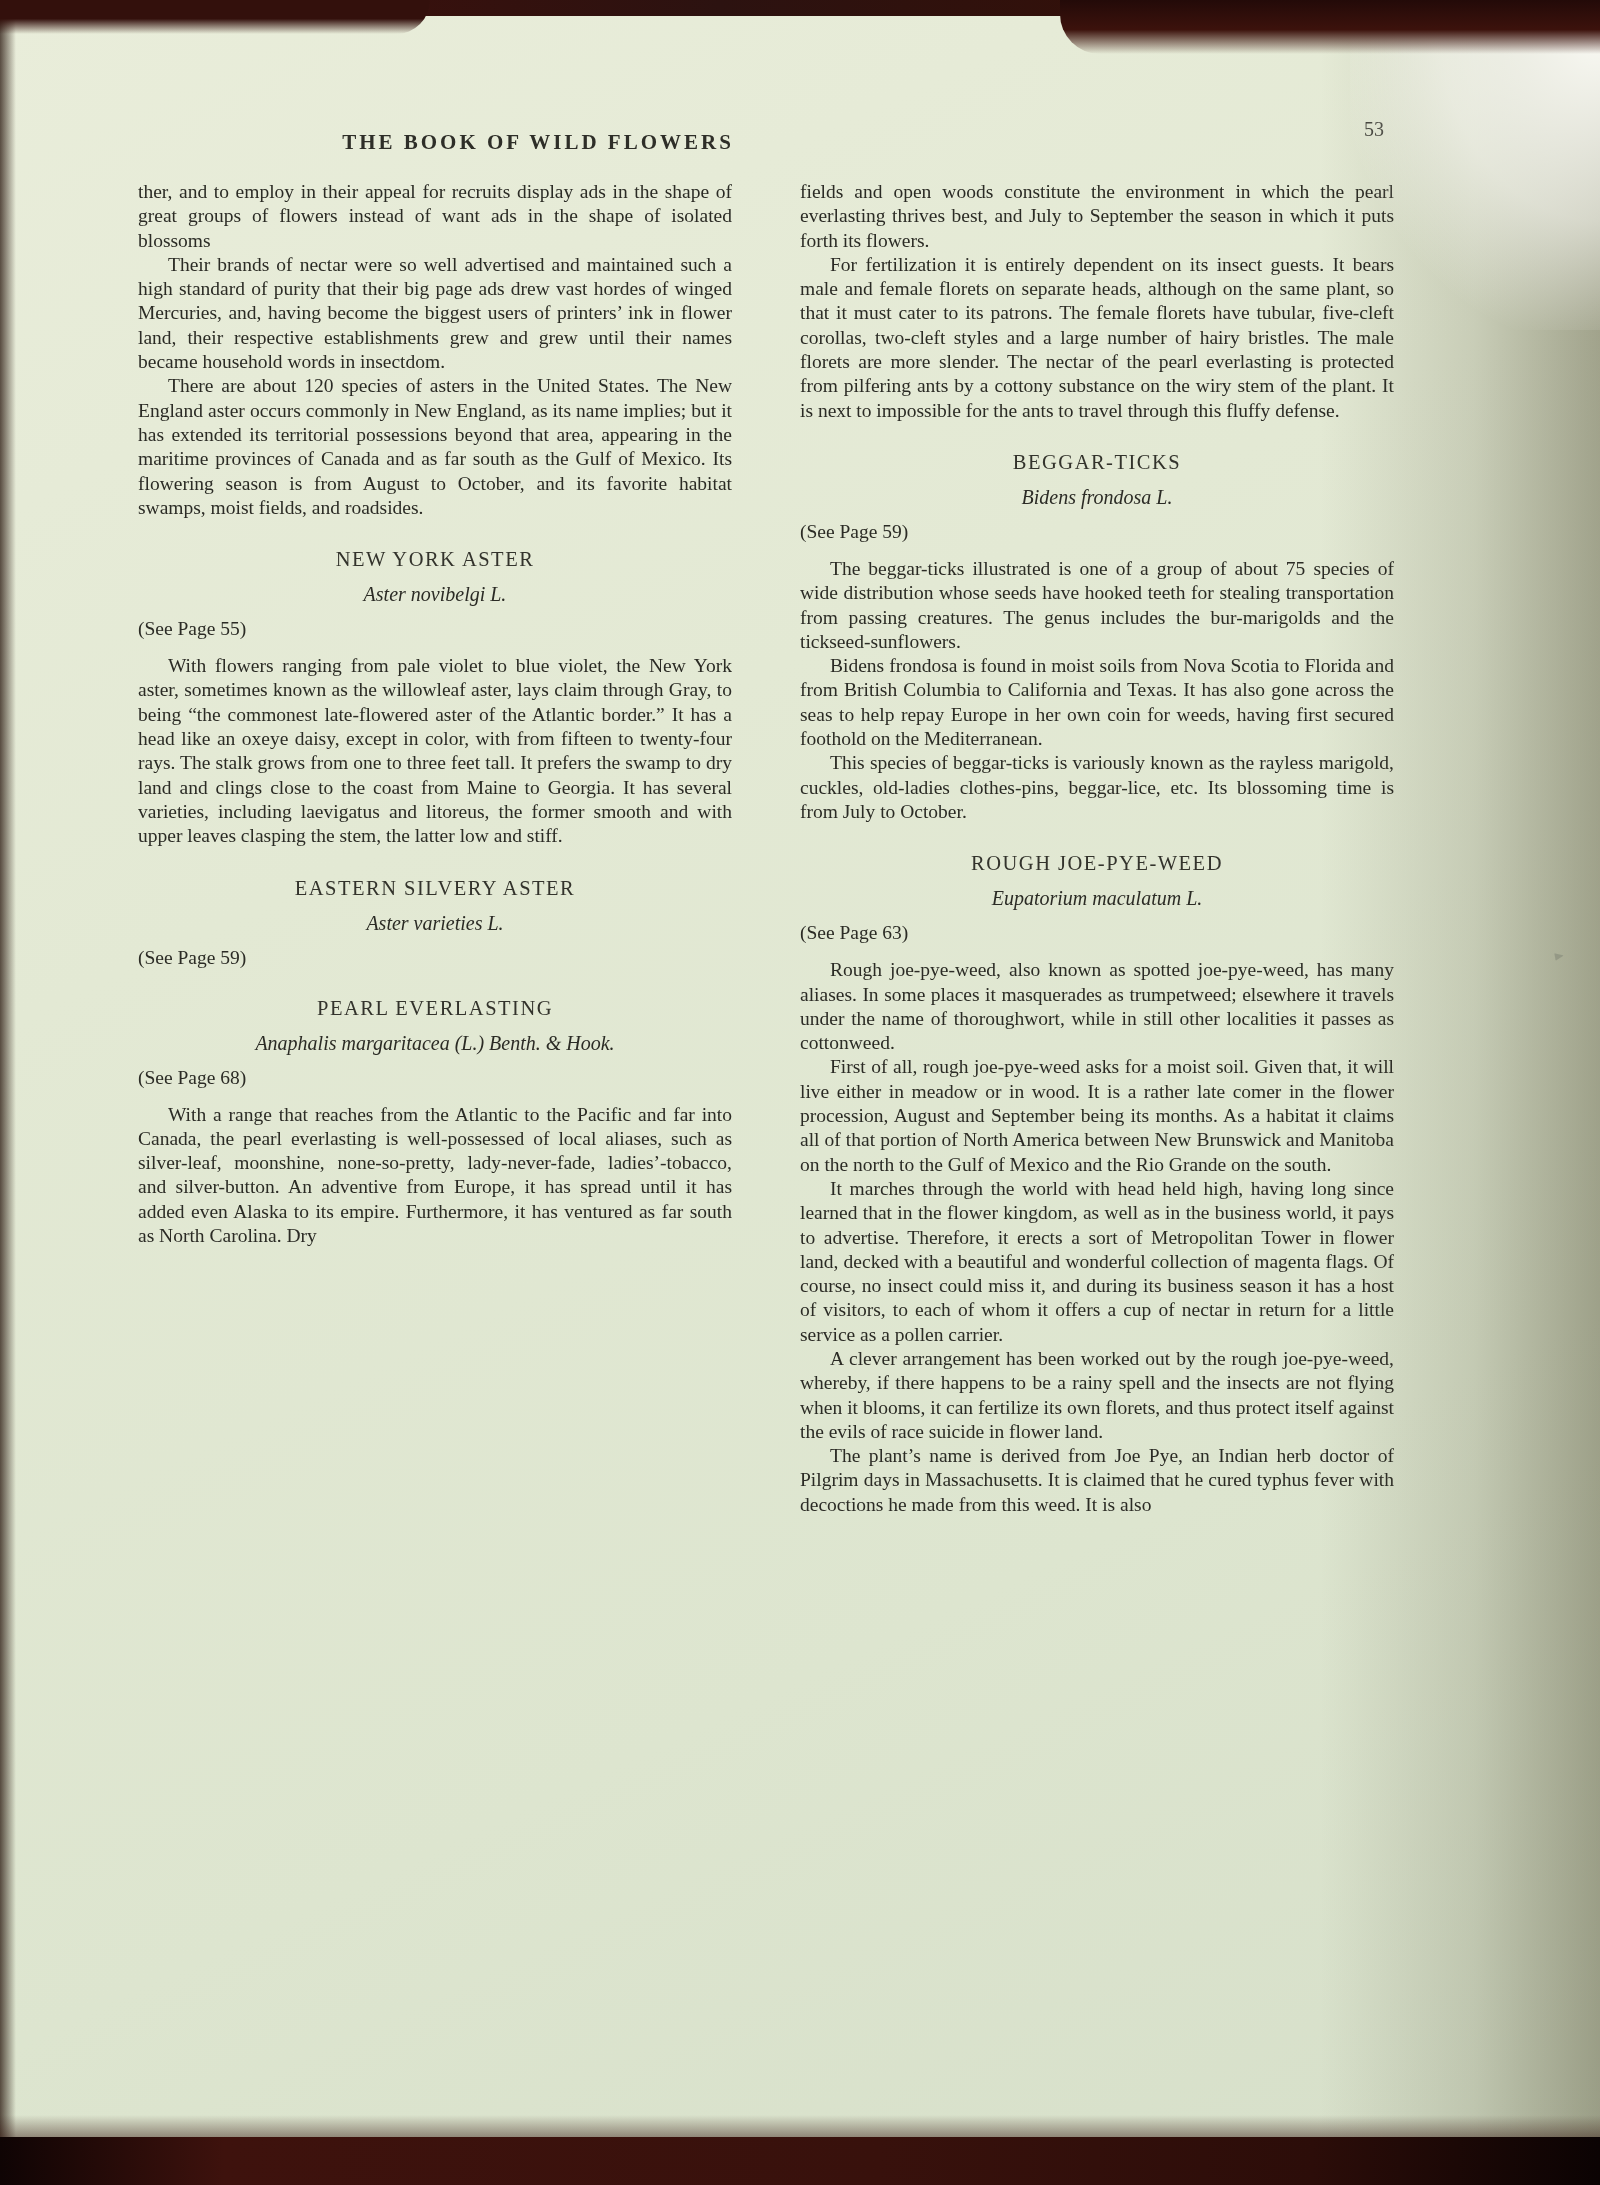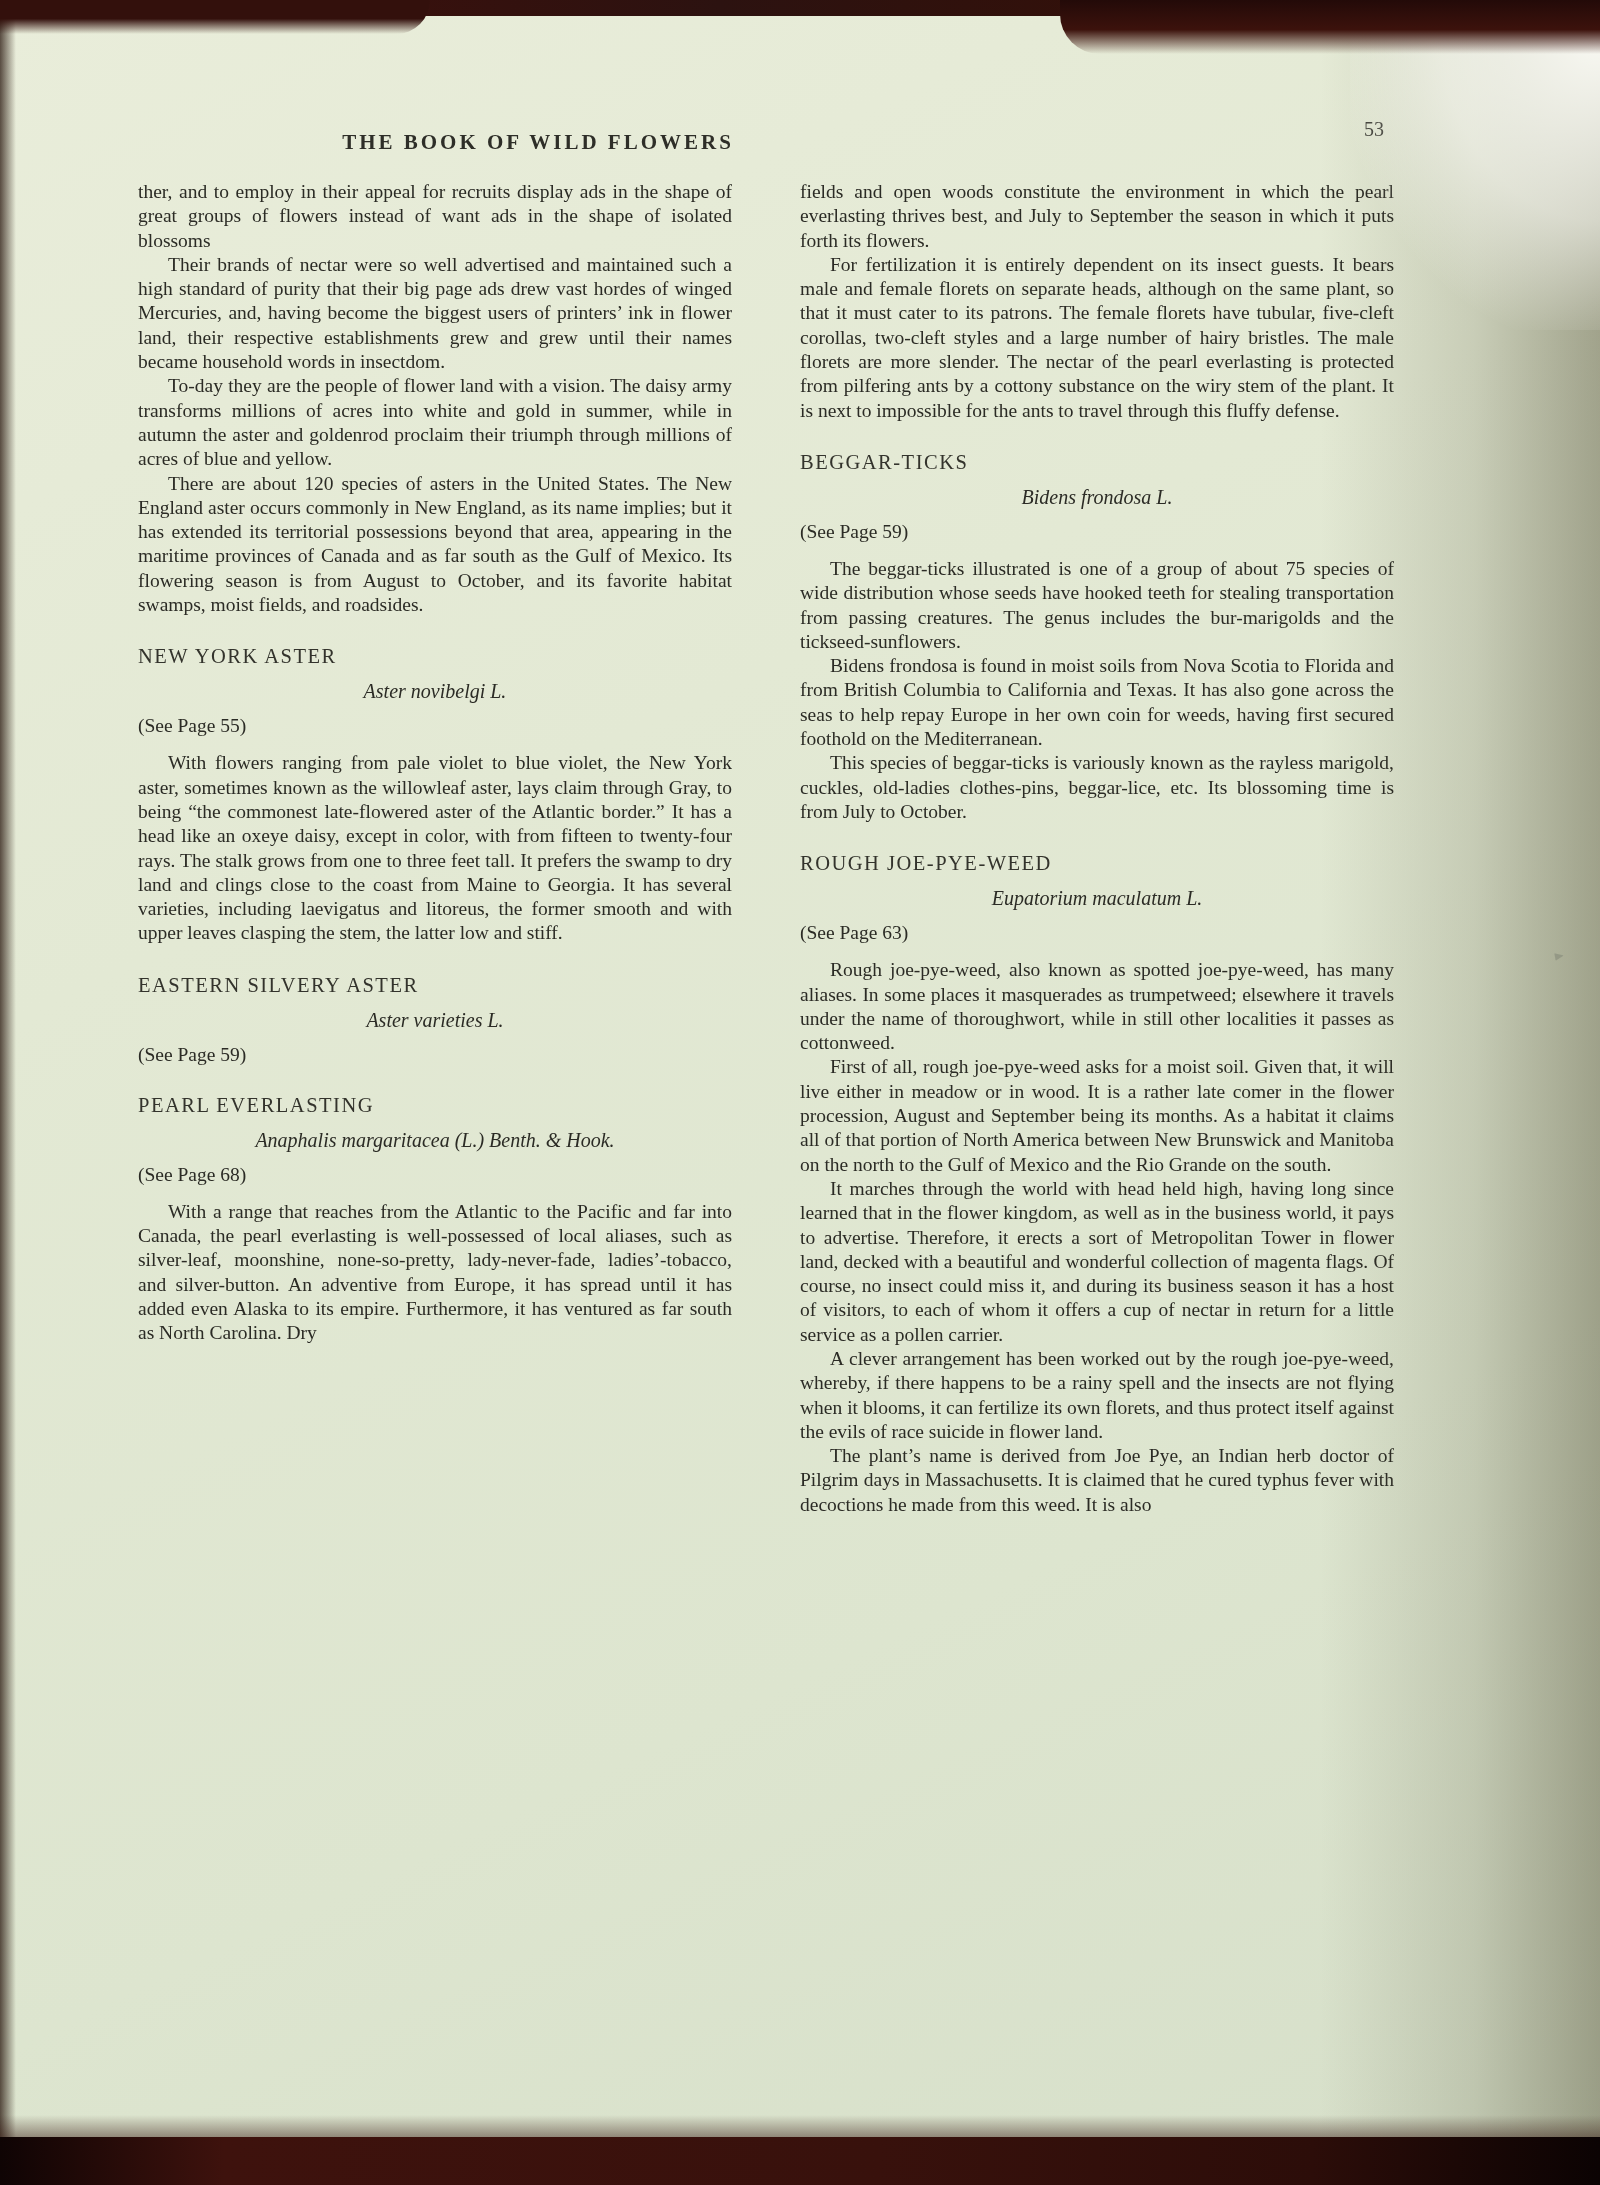--- a/index.html
+++ b/index.html
@@ -40,40 +40,39 @@
   .head-title{
     position:absolute;left:0;top:12px;width:800px;
     text-align:center;font-size:21px;font-weight:bold;
     letter-spacing:3px;color:#2e2e28;}
   .page-num{position:absolute;right:10px;top:0;font-size:20px;color:#2e2e28;}
   .columns{display:flex;gap:68px;}
   .col{width:604px;}
   .blk{margin:0;}
   .p{font-size:19.5px;line-height:24.3px;text-align:justify;}
   .p.indent{text-indent:30px;}
-  .h{font-size:20.5px;letter-spacing:1.5px;
+  .h{text-align:center;font-size:20.5px;letter-spacing:1.5px;
      margin:28px 0 12px;color:#33332c;}
   .sp{text-align:center;font-style:italic;font-size:20px;margin:0 0 12px;}
   .ref{text-align:left;font-size:19.5px;margin:0 0 14px;}
 </style>
 </head>
 <body>
 
 <div class="scan">
 
   <div class="content">
     <div class="running-head">
       <div class="head-title">THE BOOK OF WILD FLOWERS</div>
       <div class="page-num">53</div>
     </div>
     <div class="columns">
       <div class="col">
           <div class="blk p">ther, and to employ in their appeal for recruits display ads in the shape of great groups of flowers instead of want ads in the shape of isolated blossoms</div>
           <div class="blk p indent">Their brands of nectar were so well advertised and maintained such a high standard of purity that their big page ads drew vast hordes of winged Mercuries, and, having become the biggest users of printers’ ink in flower land, their respective establishments grew and grew until their names became household words in insectdom.</div>
-          <div class="blk p indent">To-day they are the people of flower land with a vision.  The daisy army transforms millions of acres into white and gold in summer, while in autumn the aster and goldenrod proclaim their triumph through millions of acres of blue and yellow.</div>
           <div class="blk p indent">There are about 120 species of asters in the United States.  The New England aster occurs commonly in New England, as its name implies; but it has extended its territorial possessions beyond that area, appearing in the maritime provinces of Canada and as far south as the Gulf of Mexico.   Its flowering season is from August to October, and its favorite habitat swamps, moist fields, and roadsides.</div>
           <div class="blk h">NEW YORK ASTER</div>
           <div class="blk sp">Aster novibelgi L.</div>
           <div class="blk ref">(See Page 55)</div>
           <div class="blk p indent">With flowers ranging from pale violet to blue violet, the New York aster, sometimes known as the willowleaf aster, lays claim through Gray, to being “the commonest late-flowered aster of the Atlantic border.”  It has a head like an oxeye daisy, except in color, with from fifteen to twenty-four rays.  The stalk grows from one to three feet tall.  It prefers the swamp to dry land and clings close to the coast from Maine to Georgia. It has several varieties, including laevigatus and litoreus, the former smooth and with upper leaves clasping the stem, the latter low and stiff.</div>
           <div class="blk h">EASTERN SILVERY ASTER</div>
           <div class="blk sp">Aster varieties L.</div>
           <div class="blk ref">(See Page 59)</div>
           <div class="blk h">PEARL EVERLASTING</div>
           <div class="blk sp">Anaphalis margaritacea (L.) Benth. &amp; Hook.</div>

